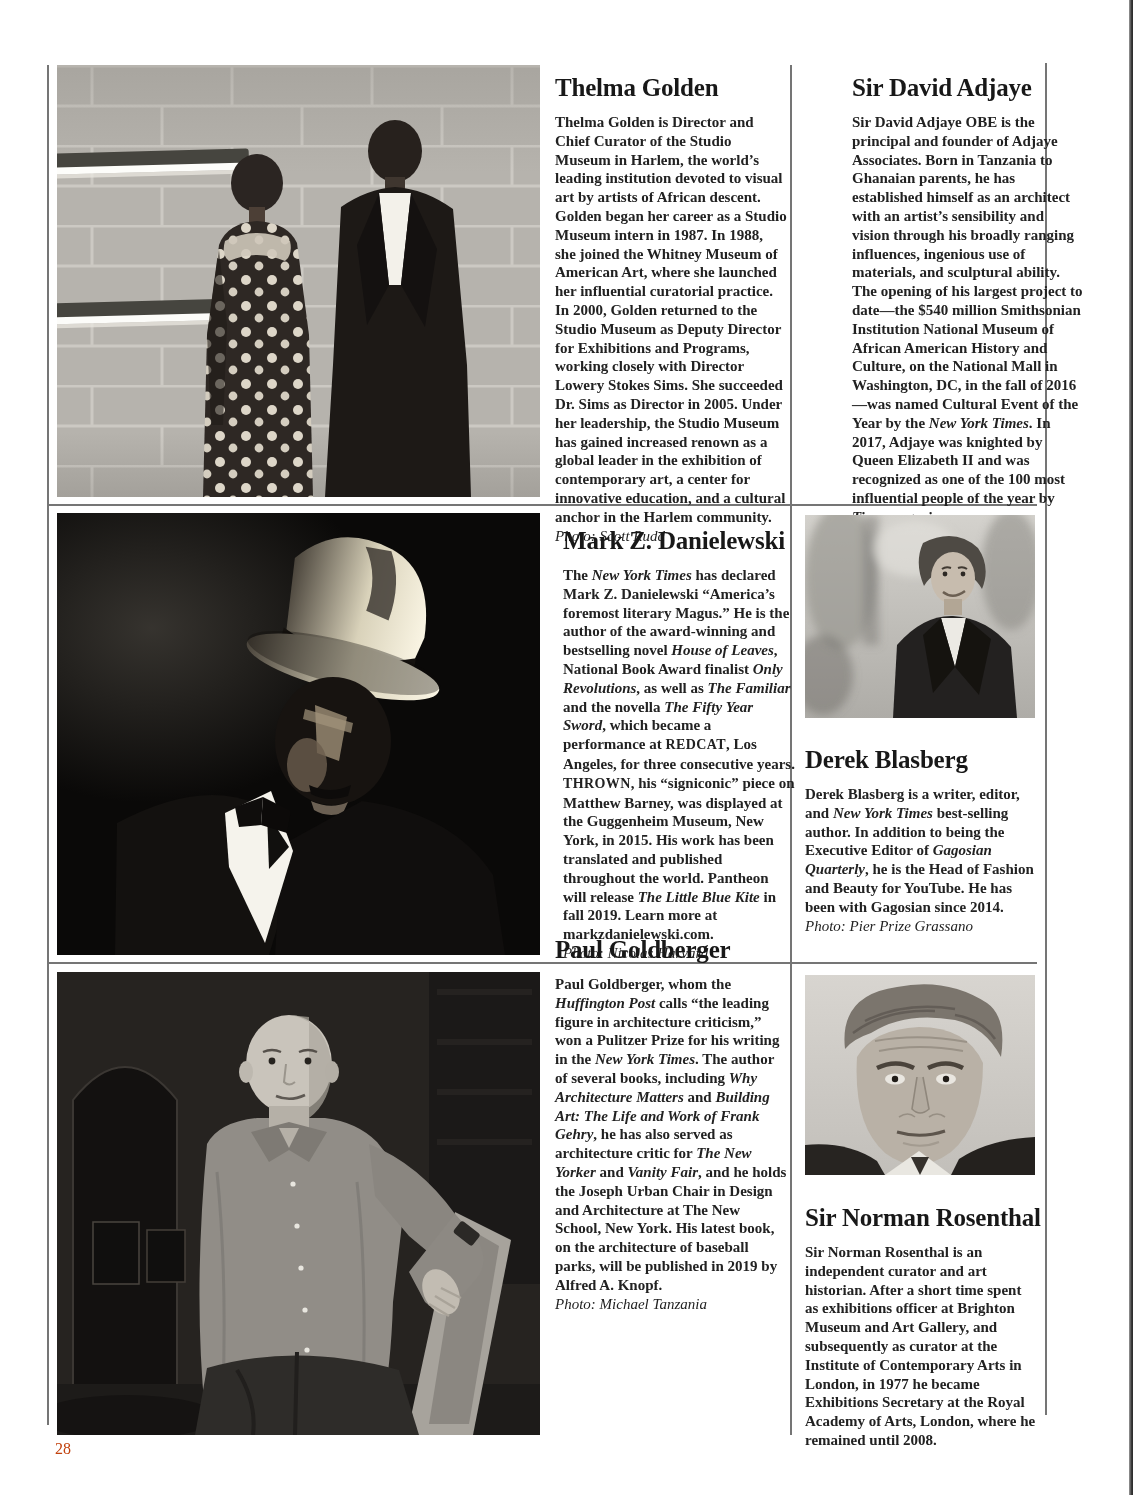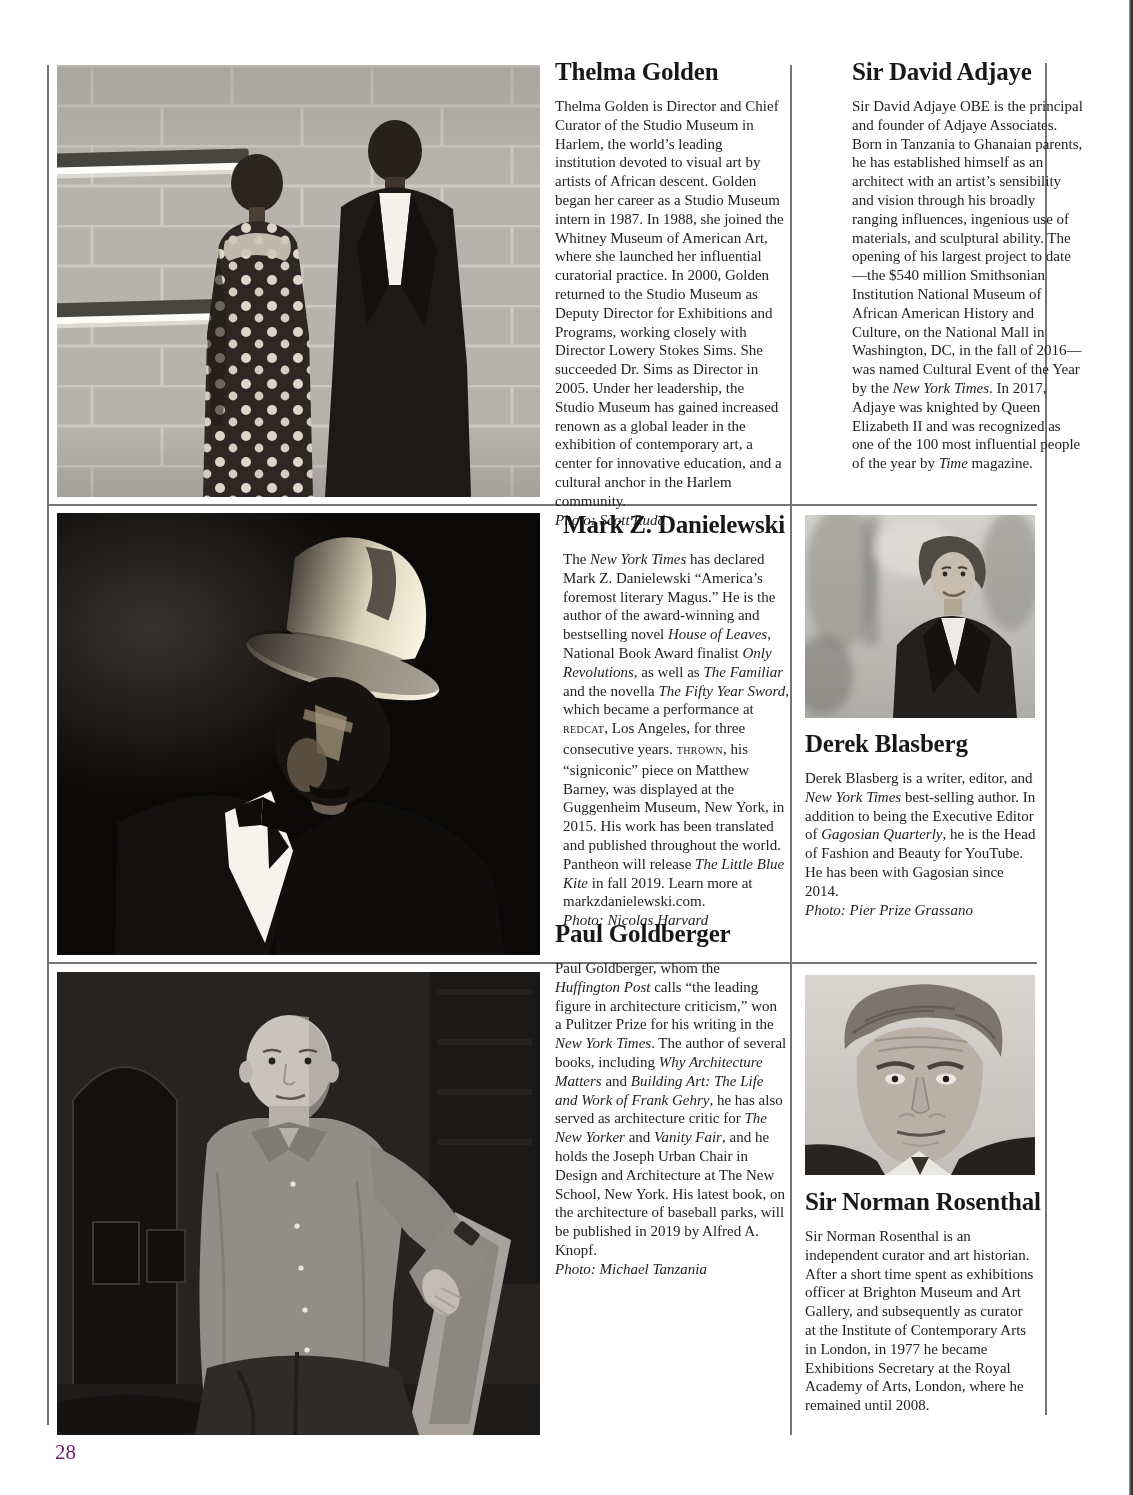--- a/index.html
+++ b/index.html
@@ -8,26 +8,26 @@
     font-family:"Liberation Serif","DejaVu Serif",serif; color:#1f1f1f; overflow:hidden;
   }
   .rule { position:absolute; background:#757575; }
   .rule.v { width:2px; }
   .rule.h { height:2px; }
   .edge-right { position:absolute; top:0; right:0; width:4px; height:1495px;
     background:linear-gradient(to right,#9a9a9a,#2e2e2e 70%); }
   .photo { position:absolute; margin:0; padding:0; }
   .photo svg { display:block; }
   .bio { position:absolute; }
-  .name { font-weight:bold; font-size:25px; line-height:1.12; margin:0 0 11px 0;
+  .name { font-weight:bold; font-size:25px; line-height:1.12; margin:16px 0 11px 0;
     letter-spacing:-0.2px; color:#181818; white-space:nowrap; }
-  .text { font-size:15px; line-height:18.8px; margin:0; color:#222222; }
-  .text .sc { font-size:10px; letter-spacing:0.4px; }
+  .text { font-size:15px; line-height:18.8px; margin:0; color:#222222;font-weight:bold; }
+  .text .sc { font-size:14px; letter-spacing:0.4px; }
   .credit { font-size:15px; line-height:18.8px; font-style:italic; margin:0; color:#222222; }
-  .pagenum { position:absolute; left:55px; top:1440px; font-size:21px; color:#701a75; }
+  .pagenum { position:absolute; left:55px; top:1440px; font-size:16px; color:#c2410c; }
 </style>
 </head>
 <body>
 
 <div class="page">
 
   <div class="rule v" style="left:47px;top:65px;height:1360px"></div>
   <div class="rule v" style="left:790px;top:65px;height:1370px"></div>
   <div class="rule v" style="left:1045px;top:63px;height:1352px"></div>
   <div class="rule h" style="left:47px;top:504px;width:990px"></div>

